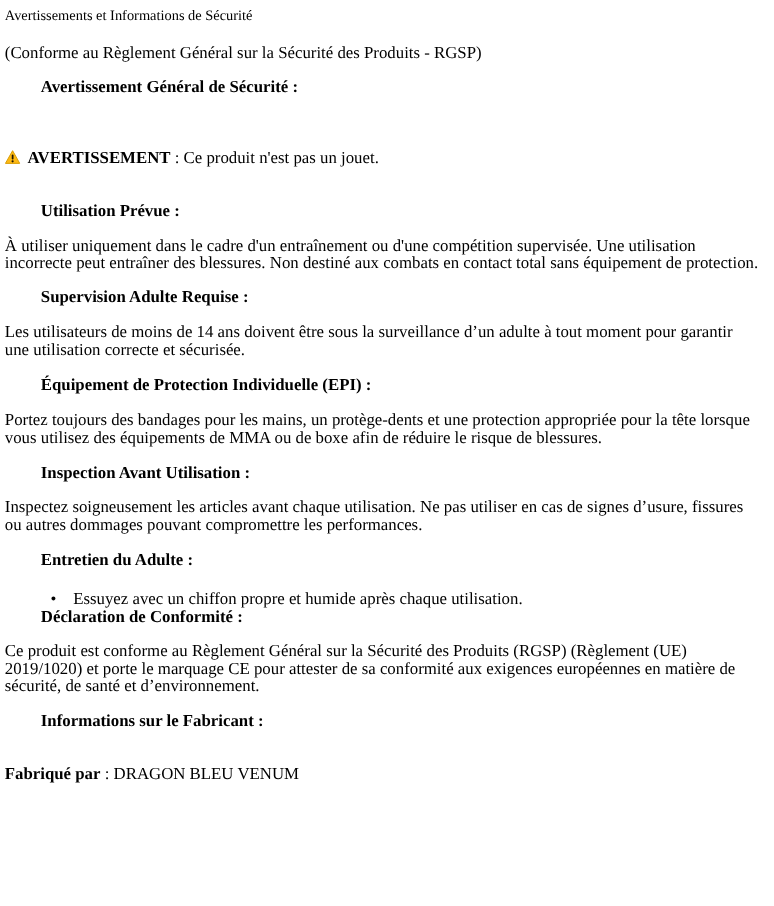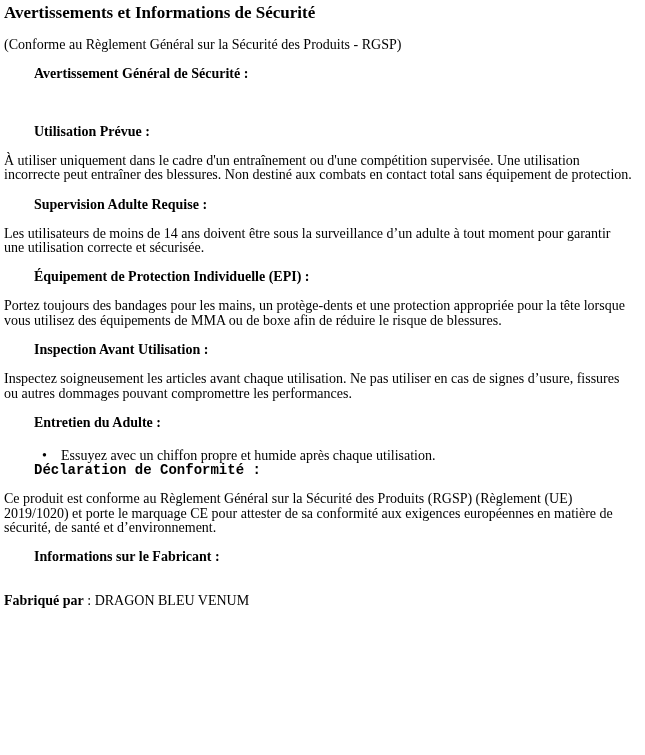--- a/index.html
+++ b/index.html
@@ -5,36 +5,35 @@
   html, body { background: #ffffff; }
   body {
     width: 637px;
     margin: 3px 0 0 4px;
     color: #000000;
     font-family: "Liberation Serif", serif;
     font-size: 14px;
     line-height: 14.6px;
   }
   h1.doc-title {
-    font-size: 17px;
+    font-size: 12px;
     line-height: 20px;
-    font-weight: bold;
+    font-weight: normal;
     margin: 0 0 14.5px 0;
   }
   .para {
     margin: 14.5px 0;
     white-space: pre-line; 
   }
   .sec {
     font-weight: bold;
     margin-left: 30px;
   }
   .sec.tight {
     margin-top: 0;
-    font-family: Liberation Mono, monospace;
   }
   ul.care-list {
     list-style: none;
     margin: 18px 0 0 0;
     padding: 0 0 0 57px;
   }
   ul.care-list li {
     position: relative;
   }
   ul.care-list li::before {
@@ -51,20 +50,27 @@
 </head>
 <body>
 
 <h1 class="doc-title">Avertissements et Informations de Sécurité</h1>
 
 <div class="para">(Conforme au Règlement Général sur la Sécurité des Produits - RGSP)</div>
 
 <div class="para sec">Avertissement Général de Sécurité :</div>
 
 <div class="para">
+  <div class="warning-line">
+    <svg width="13" height="12" viewBox="0 0 24 22" aria-hidden="true">
+      <path d="M12 1 L23 20.5 L1 20.5 Z" fill="#FDB913" stroke="#D89B00" stroke-width="1.5" stroke-linejoin="round"></path>
+      <rect x="10.7" y="7" width="2.7" height="7.6" rx="1.2" fill="#201600"></rect>
+      <circle cx="12" cy="17.3" r="1.7" fill="#201600"></circle>
+    </svg><b>AVERTISSEMENT</b><span> : Ce produit n'est pas un jouet.</span>
+  </div>
 </div>
 
 <div class="para sec">Utilisation Prévue :</div>
 <div class="para">À utiliser uniquement dans le cadre d'un entraînement ou d'une compétition supervisée. Une utilisation
 incorrecte peut entraîner des blessures. Non destiné aux combats en contact total sans équipement de protection.</div>
 
 <div class="para sec">Supervision Adulte Requise :</div>
 <div class="para">Les utilisateurs de moins de 14 ans doivent être sous la surveillance d’un adulte à tout moment pour garantir
 une utilisation correcte et sécurisée.</div>
 

